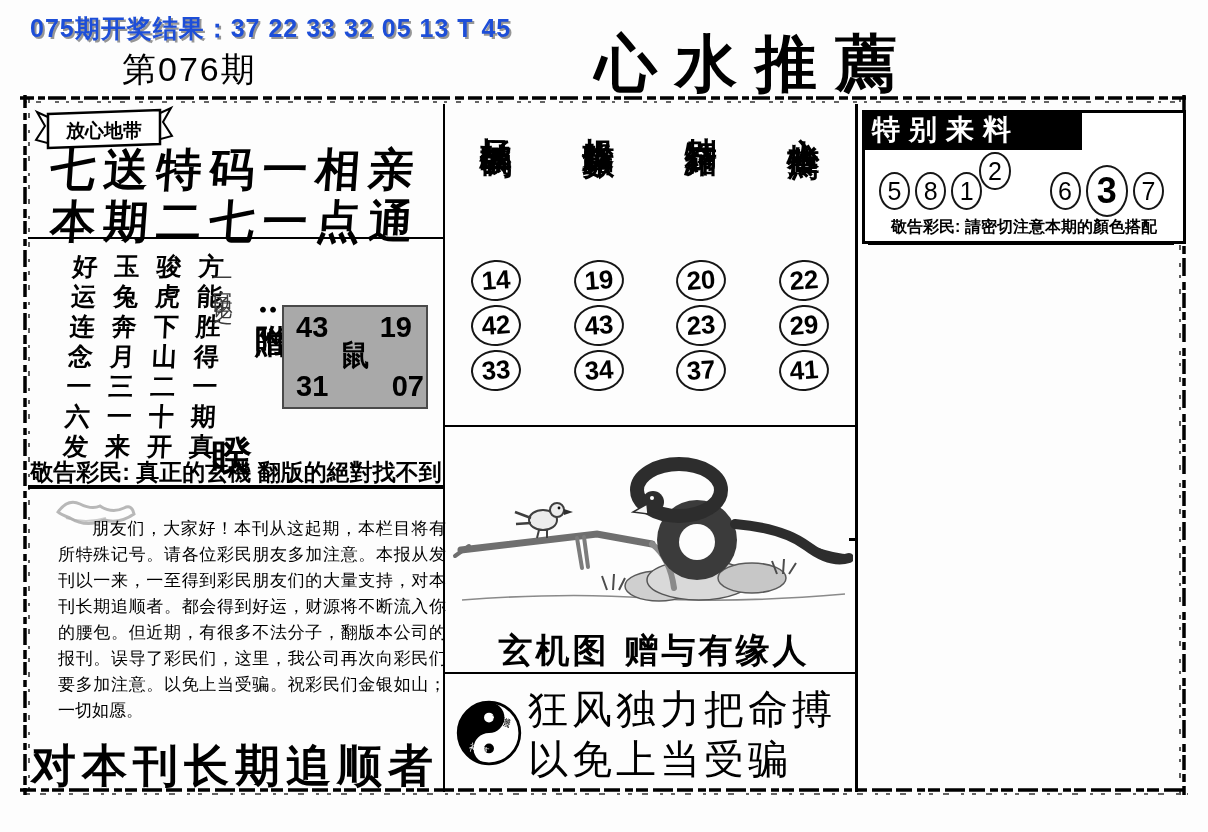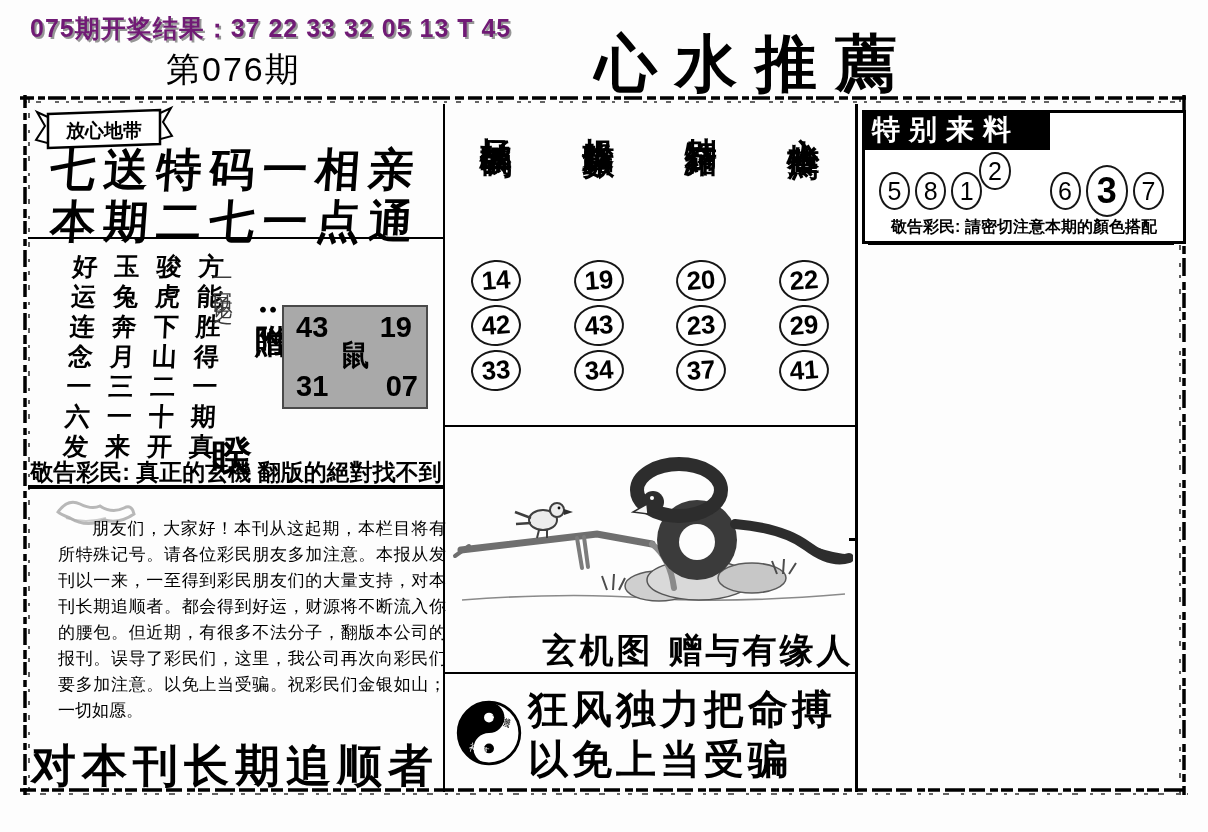--- a/index.html
+++ b/index.html
@@ -2,22 +2,22 @@
 <html><head>
 <meta charset="utf-8">
 <style>
   html,body{margin:0;padding:0;background:#e8e8e8;}
   .page{position:relative;width:1208px;height:832px;background:#fdfdfd;overflow:hidden;
         font-family:"Liberation Sans",sans-serif;color:#000;}
   .abs{position:absolute;}
 
   
   .prev-result{left:30px;top:12px;font-size:25px;font-weight:bold;letter-spacing:1px;
-      color:#701a75;text-shadow:2px 2px 0 #969696;}
-  .issue{left:122px;top:47px;font-size:34px;letter-spacing:2px;font-family:"Liberation Sans",sans-serif;margin-left:44px;}
+      color:#1d4ed8;text-shadow:2px 2px 0 #969696;}
+  .issue{left:122px;top:47px;font-size:34px;letter-spacing:2px;font-family:"Liberation Sans",sans-serif;}
   .main-title{left:470px;top:22px;width:570px;text-align:center;font-size:62px;font-weight:bold;
       letter-spacing:18px;font-family:"DejaVu Serif",serif;}
 
   
   svg.edge{position:absolute;overflow:visible;}
 
   
   .vline{position:absolute;background:#000;}
   .hline{position:absolute;background:#000;}
 
@@ -27,43 +27,43 @@
   .char-grid{left:68px;top:252px;font-family:"DejaVu Serif",serif;font-weight:bold;
       font-size:25px;line-height:30px;letter-spacing:17px;transform:skewX(-3deg);}
   .memo-vert{left:210px;top:268px;writing-mode:vertical-rl;font-family:"Liberation Serif",serif;
       font-size:20px;letter-spacing:5px;color:#3c3c3c;}
   .memo-char{left:212px;top:428px;font-size:40px;font-weight:bold;font-family:"DejaVu Serif",serif;}
   .gift-label{left:250px;top:300px;writing-mode:vertical-rl;font-family:"DejaVu Serif",serif;
       font-weight:bold;font-size:31px;letter-spacing:2px;}
   .gift-box{left:282px;top:305px;width:142px;height:100px;background:#a9a9a9;border:2px solid #4a4a4a;}
   .gift-box span{position:absolute;font-weight:bold;font-size:29px;font-family:"Liberation Sans",sans-serif;}
   .gn-tl{left:12px;top:4px;} .gn-tr{right:14px;top:4px;}
-  .gn-bl{left:12px;bottom:4px;} .gn-br{right:8px;bottom:4px;}
+  .gn-bl{left:12px;bottom:4px;} .gn-br{right:2px;bottom:4px;}
   .gn-animal{left:50%;top:50%;transform:translate(-50%,-52%);font-size:35px;font-family:"DejaVu Serif",serif;}
   .notice{left:30px;top:457px;width:412px;text-align:center;font-weight:bold;font-size:23px;}
   .paragraph{left:58px;top:516px;width:388px;font-family:"Liberation Serif",serif;
       font-size:17px;line-height:26px;text-indent:2em;text-align:justify;}
   .bottom-slogan{left:28px;width:414px;text-align:center;font-family:"DejaVu Serif",serif;
       font-weight:bold;font-size:45px;letter-spacing:6px;}
 
   
   .num-grid{left:445px;top:112px;width:410px;display:flex;justify-content:space-around;}
   .num-col{display:flex;flex-direction:column;align-items:center;}
   .num-col .hdr{writing-mode:vertical-rl;text-orientation:upright;font-family:"DejaVu Serif",serif;
       font-weight:bold;font-size:32px;letter-spacing:3px;height:142px;margin-bottom:4px;}
   .circle{width:46px;height:37px;border:2px solid #161616;border-radius:50%;display:flex;
       align-items:center;justify-content:center;font-weight:bold;font-size:26px;margin:2px 0;
       background:#fff;transform:rotate(-4deg);}
   .mystery-caption{left:445px;top:628px;width:418px;text-align:center;font-family:"DejaVu Serif",serif;
-      font-weight:bold;font-size:34px;letter-spacing:3px;margin-left:44px;}
-  .verse{left:528px;font-family:"DejaVu Serif",serif;font-weight:bold;font-size:40px;letter-spacing:4px;}
+      font-weight:bold;font-size:34px;letter-spacing:3px;}
+  .verse{left:528px;font-family:"DejaVu Serif",serif;font-weight:normal;font-size:40px;letter-spacing:4px;}
 
   
   .special-box{left:862px;top:110px;width:318px;height:128px;border:3px solid #000;background:#fff;}
-  .special-header{position:absolute;left:-3px;top:-3px;width:188px;height:40px;background:#000;color:#fff;
+  .special-header{position:absolute;left:-3px;top:-3px;width:220px;height:40px;background:#000;color:#fff;
       font-family:"DejaVu Serif",serif;font-weight:bold;font-size:28px;letter-spacing:9px;
       display:flex;align-items:center;padding-left:10px;box-sizing:border-box;}
   .special-nums{position:absolute;left:14px;top:52px;width:290px;display:flex;align-items:center;}
   .scircle{width:34px;height:34px;border:2px solid #161616;border-radius:50%;display:flex;
       align-items:center;justify-content:center;font-size:25px;background:#fff;margin-right:5px;}
   .scircle.raised{transform:translateY(-20px);margin-left:-8px;}
   .scircle.gap{margin-left:34px;}
   .scircle.big{width:48px;height:48px;font-size:36px;font-weight:bold;}
   .special-tip{position:absolute;left:0;bottom:3px;width:100%;text-align:center;
       font-weight:bold;font-size:16px;}

